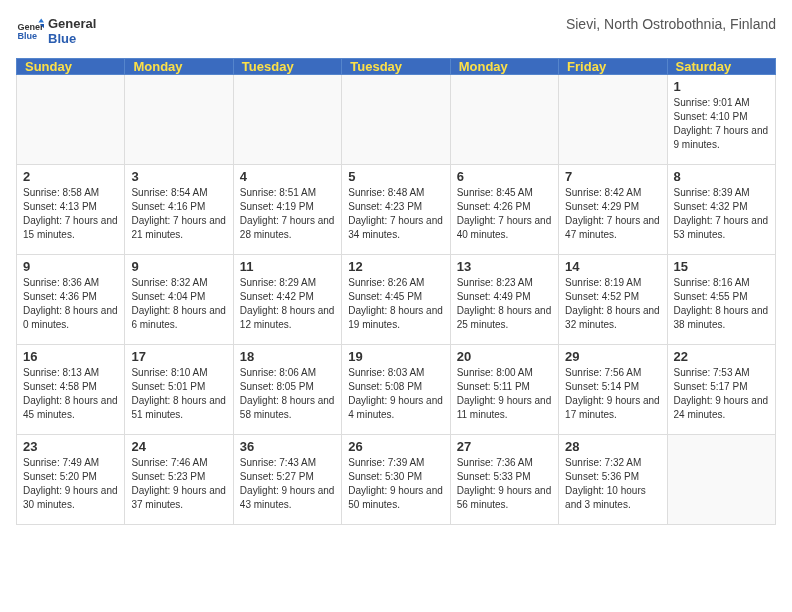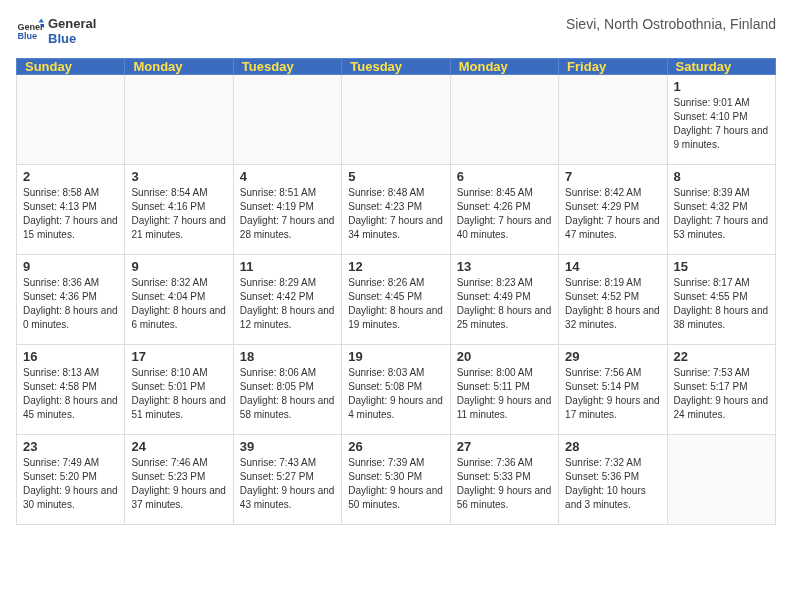--- a/index.html
+++ b/index.html
@@ -198,21 +198,21 @@
 Daylight: 8 hours and 25 minutes.</div>
         </td>
         <td>
           <div class="day-number">14</div>
           <div class="day-info">Sunrise: 8:19 AM
 Sunset: 4:52 PM
 Daylight: 8 hours and 32 minutes.</div>
         </td>
         <td>
           <div class="day-number">15</div>
-          <div class="day-info">Sunrise: 8:17 AM
+          <div class="day-info">Sunrise: 8:16 AM
 Sunset: 4:55 PM
 Daylight: 8 hours and 38 minutes.</div>
         </td>
       </tr>
       <tr>
         <td>
           <div class="day-number">16</div>
           <div class="day-info">Sunrise: 8:13 AM
 Sunset: 4:58 PM
 Daylight: 8 hours and 45 minutes.</div>
@@ -261,21 +261,21 @@
 Sunset: 5:20 PM
 Daylight: 9 hours and 30 minutes.</div>
         </td>
         <td>
           <div class="day-number">24</div>
           <div class="day-info">Sunrise: 7:46 AM
 Sunset: 5:23 PM
 Daylight: 9 hours and 37 minutes.</div>
         </td>
         <td>
-          <div class="day-number">39</div>
+          <div class="day-number">36</div>
           <div class="day-info">Sunrise: 7:43 AM
 Sunset: 5:27 PM
 Daylight: 9 hours and 43 minutes.</div>
         </td>
         <td>
           <div class="day-number">26</div>
           <div class="day-info">Sunrise: 7:39 AM
 Sunset: 5:30 PM
 Daylight: 9 hours and 50 minutes.</div>
         </td>

